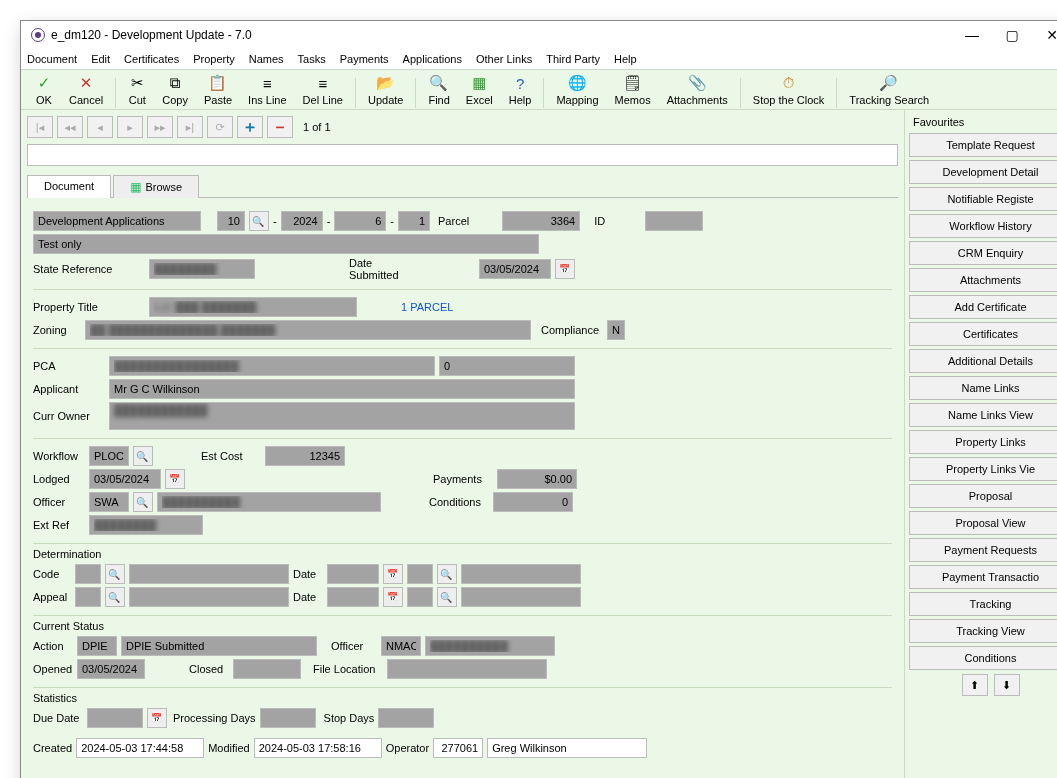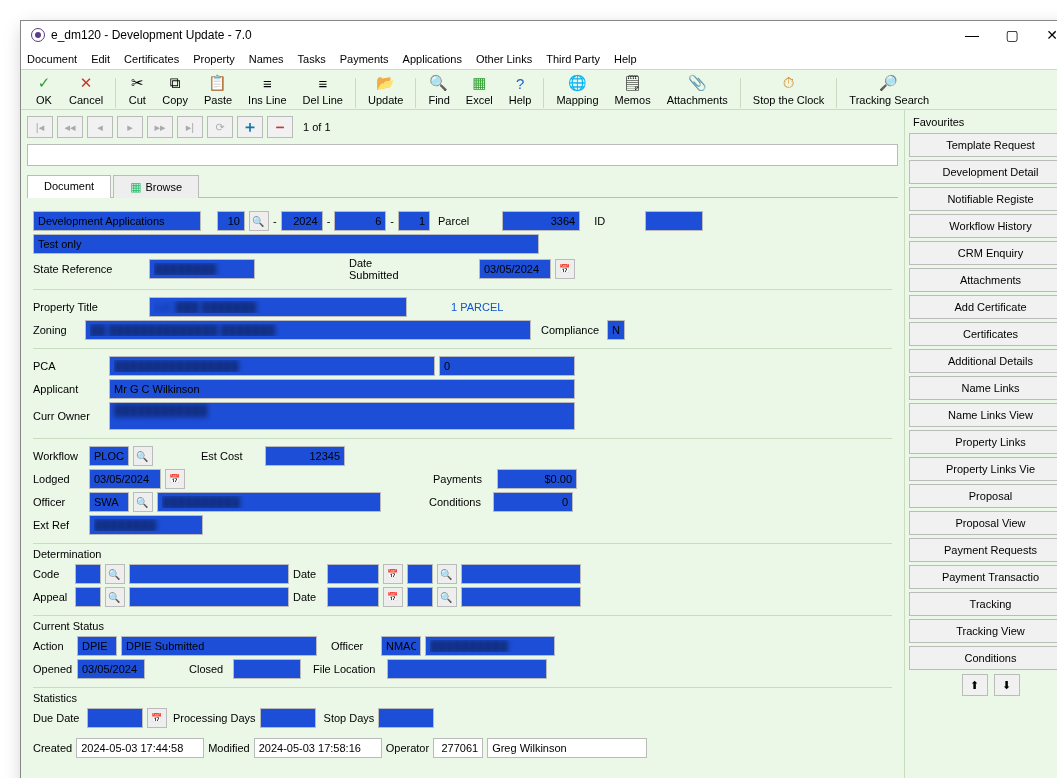--- a/index.html
+++ b/index.html
@@ -31,21 +31,21 @@
   .plus { color:#17a; font-weight:bold; font-size:16px;}
   .minus { color:#c33; font-weight:bold; font-size:16px;}
   .searchbar { width:100%; height:22px; border:1px solid #bbb; background:#fff; margin-bottom:8px;}
   .tabs { display:flex; border-bottom:1px solid #bbb; }
   .tab { padding:4px 16px; border:1px solid #bbb; border-bottom:none; background:#eee; margin-right:2px; position:relative; top:1px;}
   .tab.active { background:#fff; }
   .tab .tic { margin-right:4px; color:#2b6; font-size:12px;}
   .form { background:#ebf7e7; padding: 10px 6px; }
   .row { display:flex; align-items:center; margin:3px 0; gap:4px;}
   .lbl { display:inline-block; font-size:11px; }
-  input.fld, .fld { height:20px; border:1px solid #bbb; background:#1d4ed8; padding:1px 4px; font-size:11px;}
+  input.fld, .fld { height:20px; border:1px solid #bbb; background:#a3a3a3; padding:1px 4px; font-size:11px;}
   input.fld[readonly] { background:#fff; }
   .lookup { width:20px; height:20px; border:1px solid #bbb; background:#eee; display:inline-flex; align-items:center; justify-content:center; font-size:10px;}
   .datebtn { width:20px; height:20px; border:1px solid #bbb; background:#eee; display:inline-flex; align-items:center; justify-content:center; font-size:9px;}
   .sect { border-top:1px solid #c8dcc0; margin-top:8px; padding-top:4px; }
   .sect .shdr { font-size:11px; margin-bottom:4px; }
   .link { color:#1155cc; cursor:pointer; }
   .ontarget { color:#1a8a1a; }
   .blur { color:transparent; text-shadow: 0 0 5px rgba(0,0,0,0.4); user-select:none;}
   textarea.fld { resize:none; height:28px; overflow-y:scroll;}
   .ylw { color:#c8a400;}
@@ -211,21 +211,21 @@
           <input class="fld blur" style="width: 106px;" value="████████">
           <span class="lbl" style="margin-left:90px;width:72px">Date Submitted</span>
           <span style="width:50px"></span>
           <input class="fld" style="width: 72px;" value="03/05/2024">
           <span class="datebtn">📅</span>
         </div>
 
         <div class="sect">
           <div class="row">
             <span class="lbl" style="width:112px">Property Title</span>
-            <input class="fld blur" style="width: 258px;" value="Lot: ███ ███████">
+            <input class="fld blur" style="width: 208px;" value="Lot: ███ ███████">
             <span class="link" style="margin-left:40px">1 PARCEL</span>
           </div>
           <div class="row">
             <span class="lbl" style="width:48px">Zoning</span>
             <input class="fld blur" style="width: 446px;" value="██ ██████████████ ███████">
             <span class="lbl" style="margin-left:6px">Compliance</span>
             <input class="fld" style="width: 18px; text-align: center; margin-left: 4px;" value="N">
           </div>
         </div>
 

